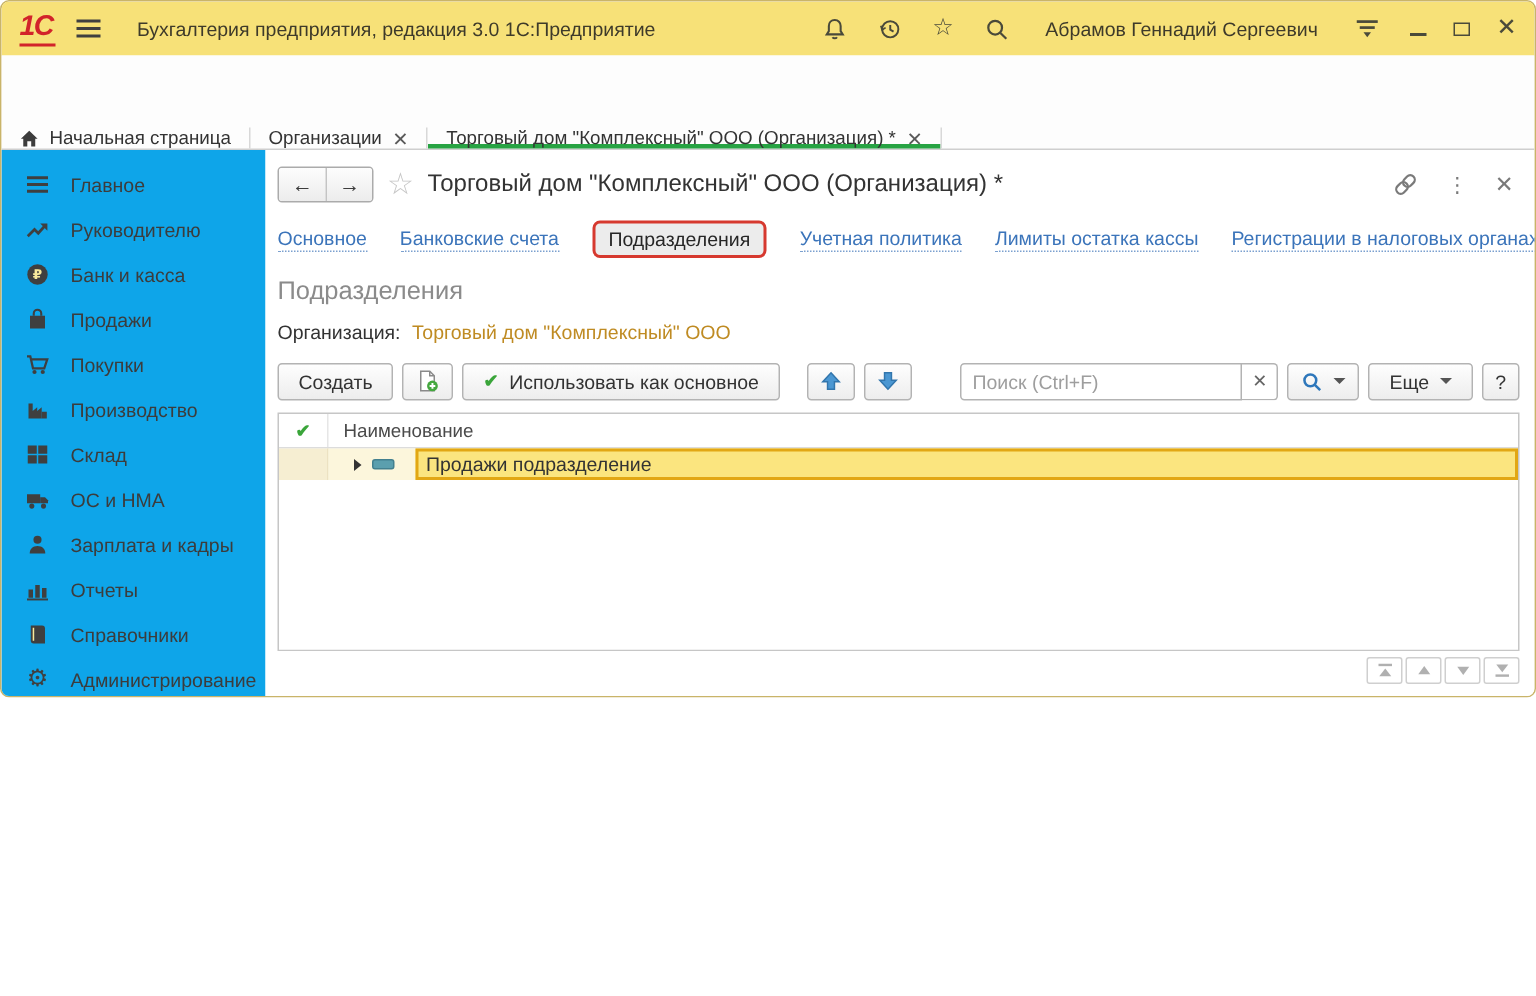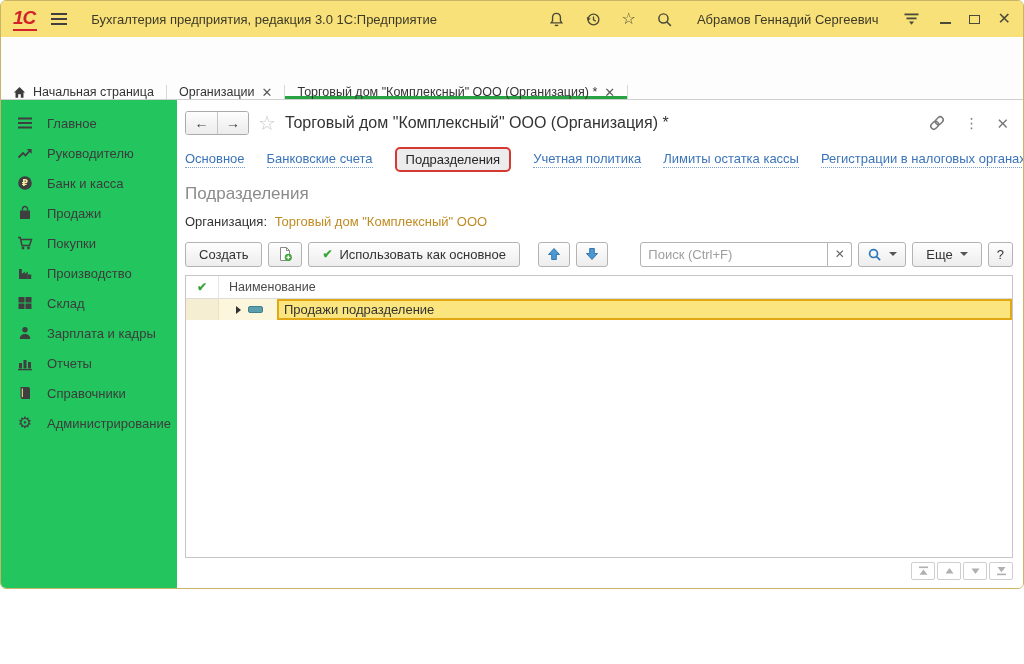--- a/index.html
+++ b/index.html
@@ -1,19 +1,19 @@
 <!DOCTYPE html>
 <html><head>
 <meta charset="utf-8">
 <style>
   * { box-sizing: border-box; }
   html,body { margin:0; padding:0; background:#ffffff; }
   body { font-family:"Liberation Sans", sans-serif; font-size:13px; color:#333; }
 
-  .window { width:1024px; height:589px; border:1px solid #c9b469; border-radius:6px;
+  .window { width:1024px; height:465px; border:1px solid #c9b469; border-radius:6px;
             overflow:hidden; display:flex; flex-direction:column; background:#fff; }
 
   
   .titlebar { flex:0 0 36px; background:#f7e178; display:flex; align-items:center;
               padding:0 12px; gap:12px; }
   .logo { color:#d2232a; font-weight:bold; font-style:italic; font-size:19px; line-height:1;
           border-bottom:2px solid #d2232a; padding:0 2px 2px 0; letter-spacing:-1px; cursor:pointer; }
   .hamburger { display:flex; flex-direction:column; gap:3px; cursor:pointer; padding:2px; }
   .hamburger span { width:16px; height:2px; background:#3f3f3f; }
   .tb-title { font-size:13px; color:#3e3a2a; margin-left:10px; white-space:nowrap; }
@@ -29,21 +29,21 @@
 
   
   .tabbar { flex:0 0 25px; background:#fdfdfd; border-bottom:1px solid #cfcfcf; display:flex; }
   .tab { display:flex; align-items:center; gap:7px; padding:0 12px; font-size:12.5px; color:#333;
          border-right:1px solid #d8d8d8; cursor:pointer; white-space:nowrap;margin-top:48px; }
   .tab.active { box-shadow:inset 0 -3px 0 #27a343; }
   .tab-close { color:#5a5a5a; font-size:13px; line-height:1; cursor:pointer; }
 
   
   .body { flex:1; display:flex; min-height:0; }
-  .sidebar { flex:0 0 176px; background:#22c55e; padding-top:8px; overflow:hidden; }
+  .sidebar { flex:0 0 176px; background:#0ea5e9; padding-top:8px; overflow:hidden; }
   .side-item { height:30px; display:flex; align-items:center; gap:12px; padding:0 6px 0 14px;
                font-size:13px; color:#3c3c3c; cursor:pointer; white-space:nowrap; }
   .side-icon { width:20px; flex:0 0 20px; display:flex; justify-content:center; align-items:center; }
   .dtkt { display:flex; flex-direction:column; font-size:8px; font-weight:bold; color:#3c3c3c; line-height:1; }
   .dtkt .kt { margin-left:6px; margin-top:1px; }
   .gear-glyph { font-size:16px; color:#3f3f3f; line-height:1; }
 
   
   .main { flex:1; background:#fff; display:flex; flex-direction:column; min-width:0;
           padding:8px 10px 8px 8px; }
@@ -242,20 +242,31 @@
               <rect x="1.5" y="2" width="6" height="5.5" fill="#3f3f3f"></rect>
               <rect x="8.5" y="2" width="6" height="5.5" fill="#3f3f3f"></rect>
               <rect x="1.5" y="8.5" width="6" height="5.5" fill="#3f3f3f"></rect>
               <rect x="8.5" y="8.5" width="6" height="5.5" fill="#3f3f3f"></rect>
             </svg>
           </span>
         <span>Склад</span>
       </div>
       <div class="side-item">
         <span class="side-icon">
+            <svg width="17" height="16" viewBox="0 0 17 16">
+              <rect x="1" y="4.5" width="8.8" height="6" fill="#3f3f3f"></rect>
+              <path d="M9.8 6.5 H13 L15 8.5 V10.5 H9.8 Z" fill="#3f3f3f"></path>
+              <circle cx="4.2" cy="12.4" r="1.7" fill="#3f3f3f"></circle>
+              <circle cx="12" cy="12.4" r="1.7" fill="#3f3f3f"></circle>
+            </svg>
+          </span>
+        <span>ОС и НМА</span>
+      </div>
+      <div class="side-item">
+        <span class="side-icon">
             <svg width="16" height="16" viewBox="0 0 16 16">
               <circle cx="8" cy="4.8" r="2.7" fill="#3f3f3f"></circle>
               <path d="M2.8 14 C2.8 10.8 5 9 8 9 C11 9 13.2 10.8 13.2 14 Z" fill="#3f3f3f"></path>
             </svg>
           </span>
         <span>Зарплата и кадры</span>
       </div>
       <div class="side-item">
         <span class="side-icon">
             <svg width="16" height="16" viewBox="0 0 16 16">

